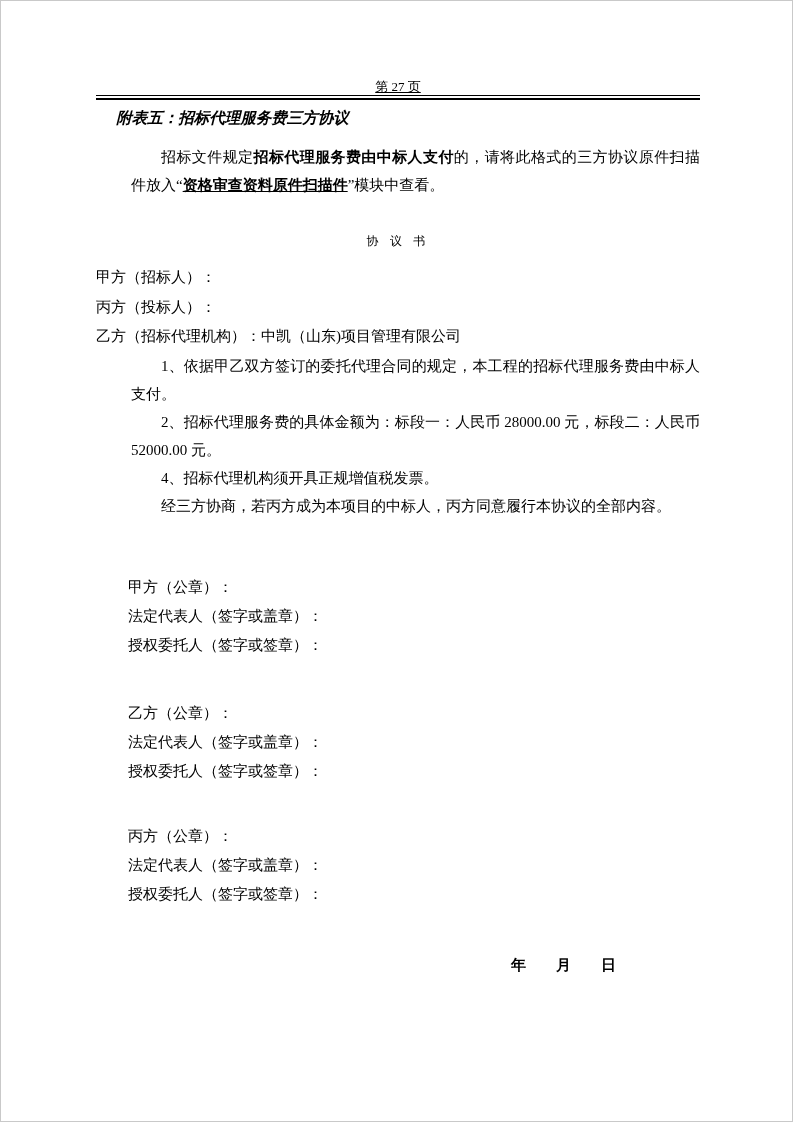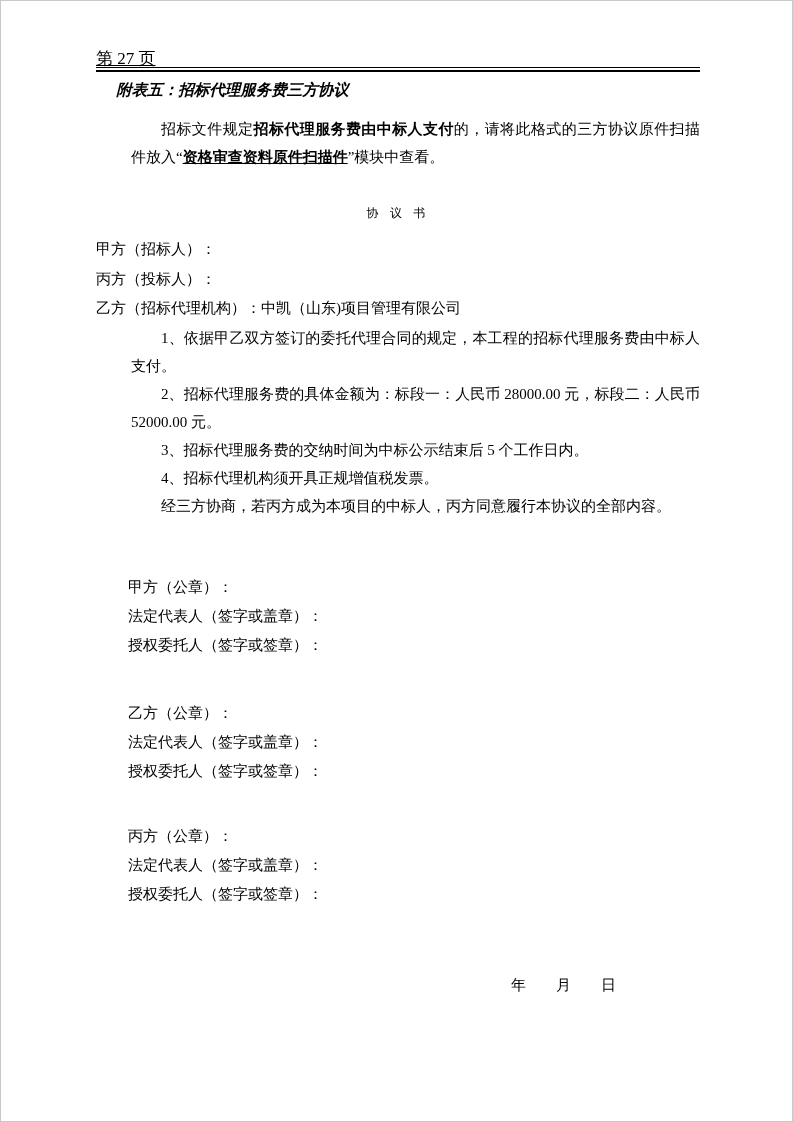--- a/index.html
+++ b/index.html
@@ -17,24 +17,25 @@
     background: #ffffff;
     border: 1px solid #c9c9c9;
     padding: 50px 92px 0 95px;
     overflow: hidden;
   }
   
   .header {
     border-bottom: 1px solid #000;
   }
   .header-text {
-    text-align: left;
-    font-size: 17px;
+    text-align: center;
+    font-size: 13px;
     line-height: 15px;
     padding-bottom: 1px;
+    margin-top: 28px;
   }
   .header-text .pagenum {
     text-decoration: underline;
   }
   .header-rule-thick {
     height: 2px;
     background: #000;
     margin-top: 2px;
   }
   
@@ -79,25 +80,26 @@
   
   .sig-block {
     padding-left: 2em;
   }
   .sig-block p { line-height: 29px; }
   .sig-block-a { margin-top: 53px; }
   .sig-block-b { margin-top: 39px; }
   .sig-block-c { margin-top: 36px; }
   
   .date-line {
-    margin-top: 62px;
+    margin-top: 42px;
     padding-left: 415px;
     font-size: 15px;
     line-height: 28px;
     white-space: pre;
+    font-weight: bold;
   }
 </style>
 </head>
 <body>
 
 <div class="page">
 
   <div class="header">
     <div class="header-text">
       <span class="pagenum">第 27 页</span>
@@ -115,21 +117,20 @@
 
   <div class="parties">
     <p>甲方（招标人）：</p>
     <p>丙方（投标人）：</p>
     <p>乙方（招标代理机构）：中凯（山东)项目管理有限公司</p>
   </div>
 
 
   <p class="para">1、依据甲乙双方签订的委托代理合同的规定，本工程的招标代理服务费由中标人支付。</p>
   <p class="para">2、招标代理服务费的具体金额为：标段一：人民币 28000.00 元，标段二：人民币 52000.00 元。</p>
-  <p class="para">3、招标代理服务费的交纳时间为中标公示结束后 5 个工作日内。</p>
   <p class="para">4、招标代理机构须开具正规增值税发票。</p>
   <p class="para">经三方协商，若丙方成为本项目的中标人，丙方同意履行本协议的全部内容。</p>
 
   <div class="sig-block sig-block-a">
     <p>甲方（公章）：</p>
     <p>法定代表人（签字或盖章）：</p>
     <p>授权委托人（签字或签章）：</p>
   </div>
 
   <div class="sig-block sig-block-b">

